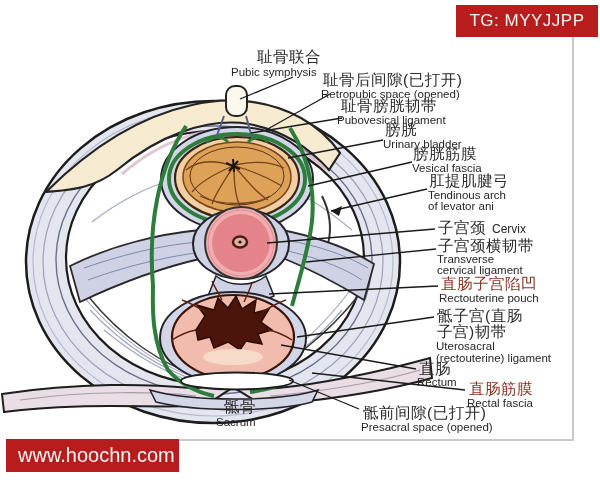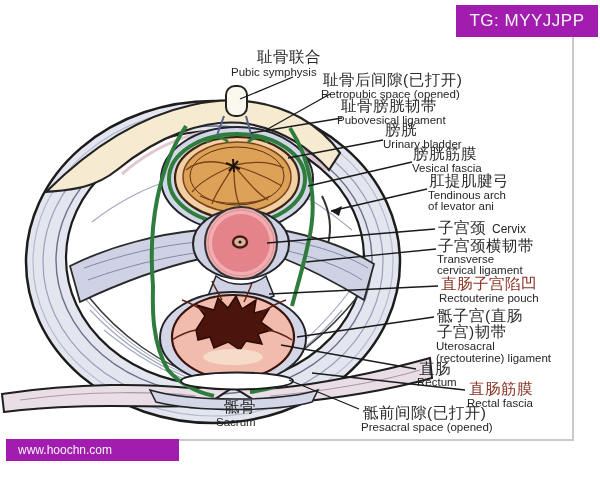--- a/index.html
+++ b/index.html
@@ -4,27 +4,27 @@
 <style>
   html,body{margin:0;padding:0;}
   body{
     width:600px;height:480px;position:relative;background:#ffffff;
     font-family:"Liberation Sans","DejaVu Sans",sans-serif;overflow:hidden;
   }
   .frame-line{position:absolute;background:#c9c9c9;}
   #frame-right{left:572px;top:6px;width:2px;height:435px;}
   #frame-bottom{left:6px;top:439px;width:568px;height:2px;}
   .badge{
-    position:absolute;background:#a21caf;color:#f5f5f5;
+    position:absolute;background:#b91c1c;color:#f5f5f5;
     display:flex;align-items:center;
   }
   #tg-badge{left:456px;top:5px;width:142px;height:32px;justify-content:center;
     font-size:17px;letter-spacing:0.5px;}
-  #site-watermark{left:6px;top:439px;width:161px;height:22px;padding-left:12px;
-    font-size:12px;}
+  #site-watermark{left:6px;top:439px;width:161px;height:33px;padding-left:12px;
+    font-size:20px;}
   svg{position:absolute;left:0;top:0;}
   .cn{font-size:15.5px;fill:#2b2b2b;letter-spacing:0.5px;}
   .cn-red{font-size:15.5px;fill:#8a3020;letter-spacing:0.5px;}
   .en{font-size:11.5px;fill:#262626;}
   .en-mid{font-size:12px;fill:#262626;}
   .leader{stroke:#1a1a1a;stroke-width:1.3;fill:none;}
 </style>
 </head>
 <body>
 

